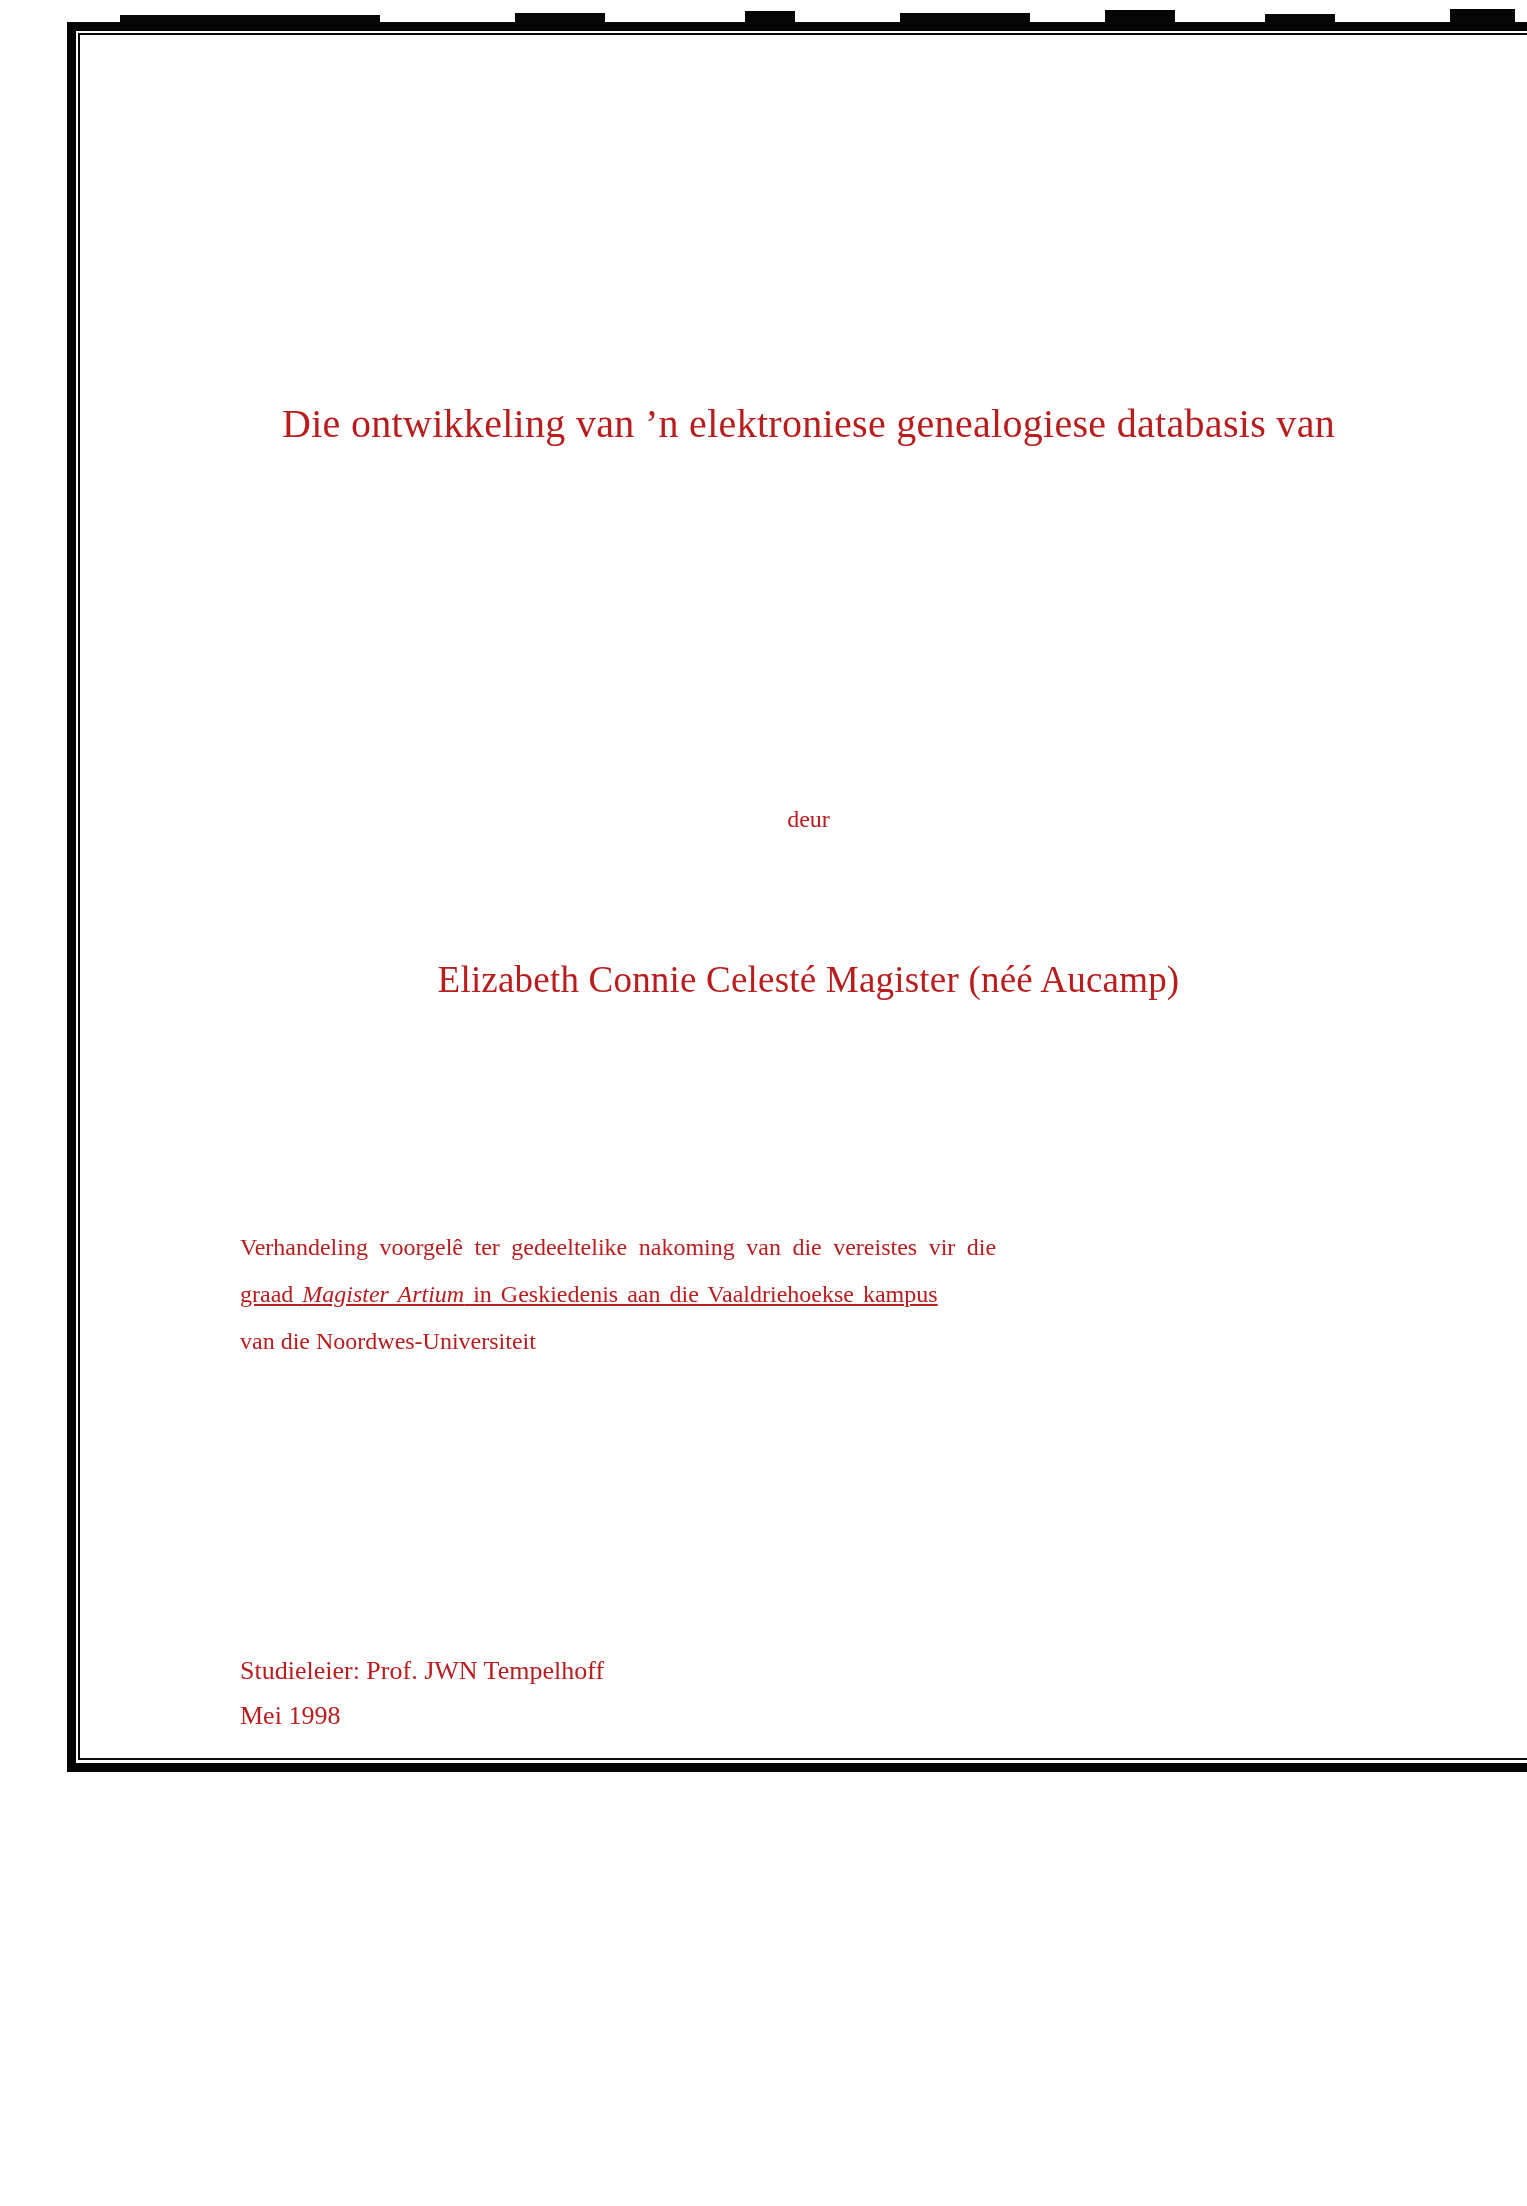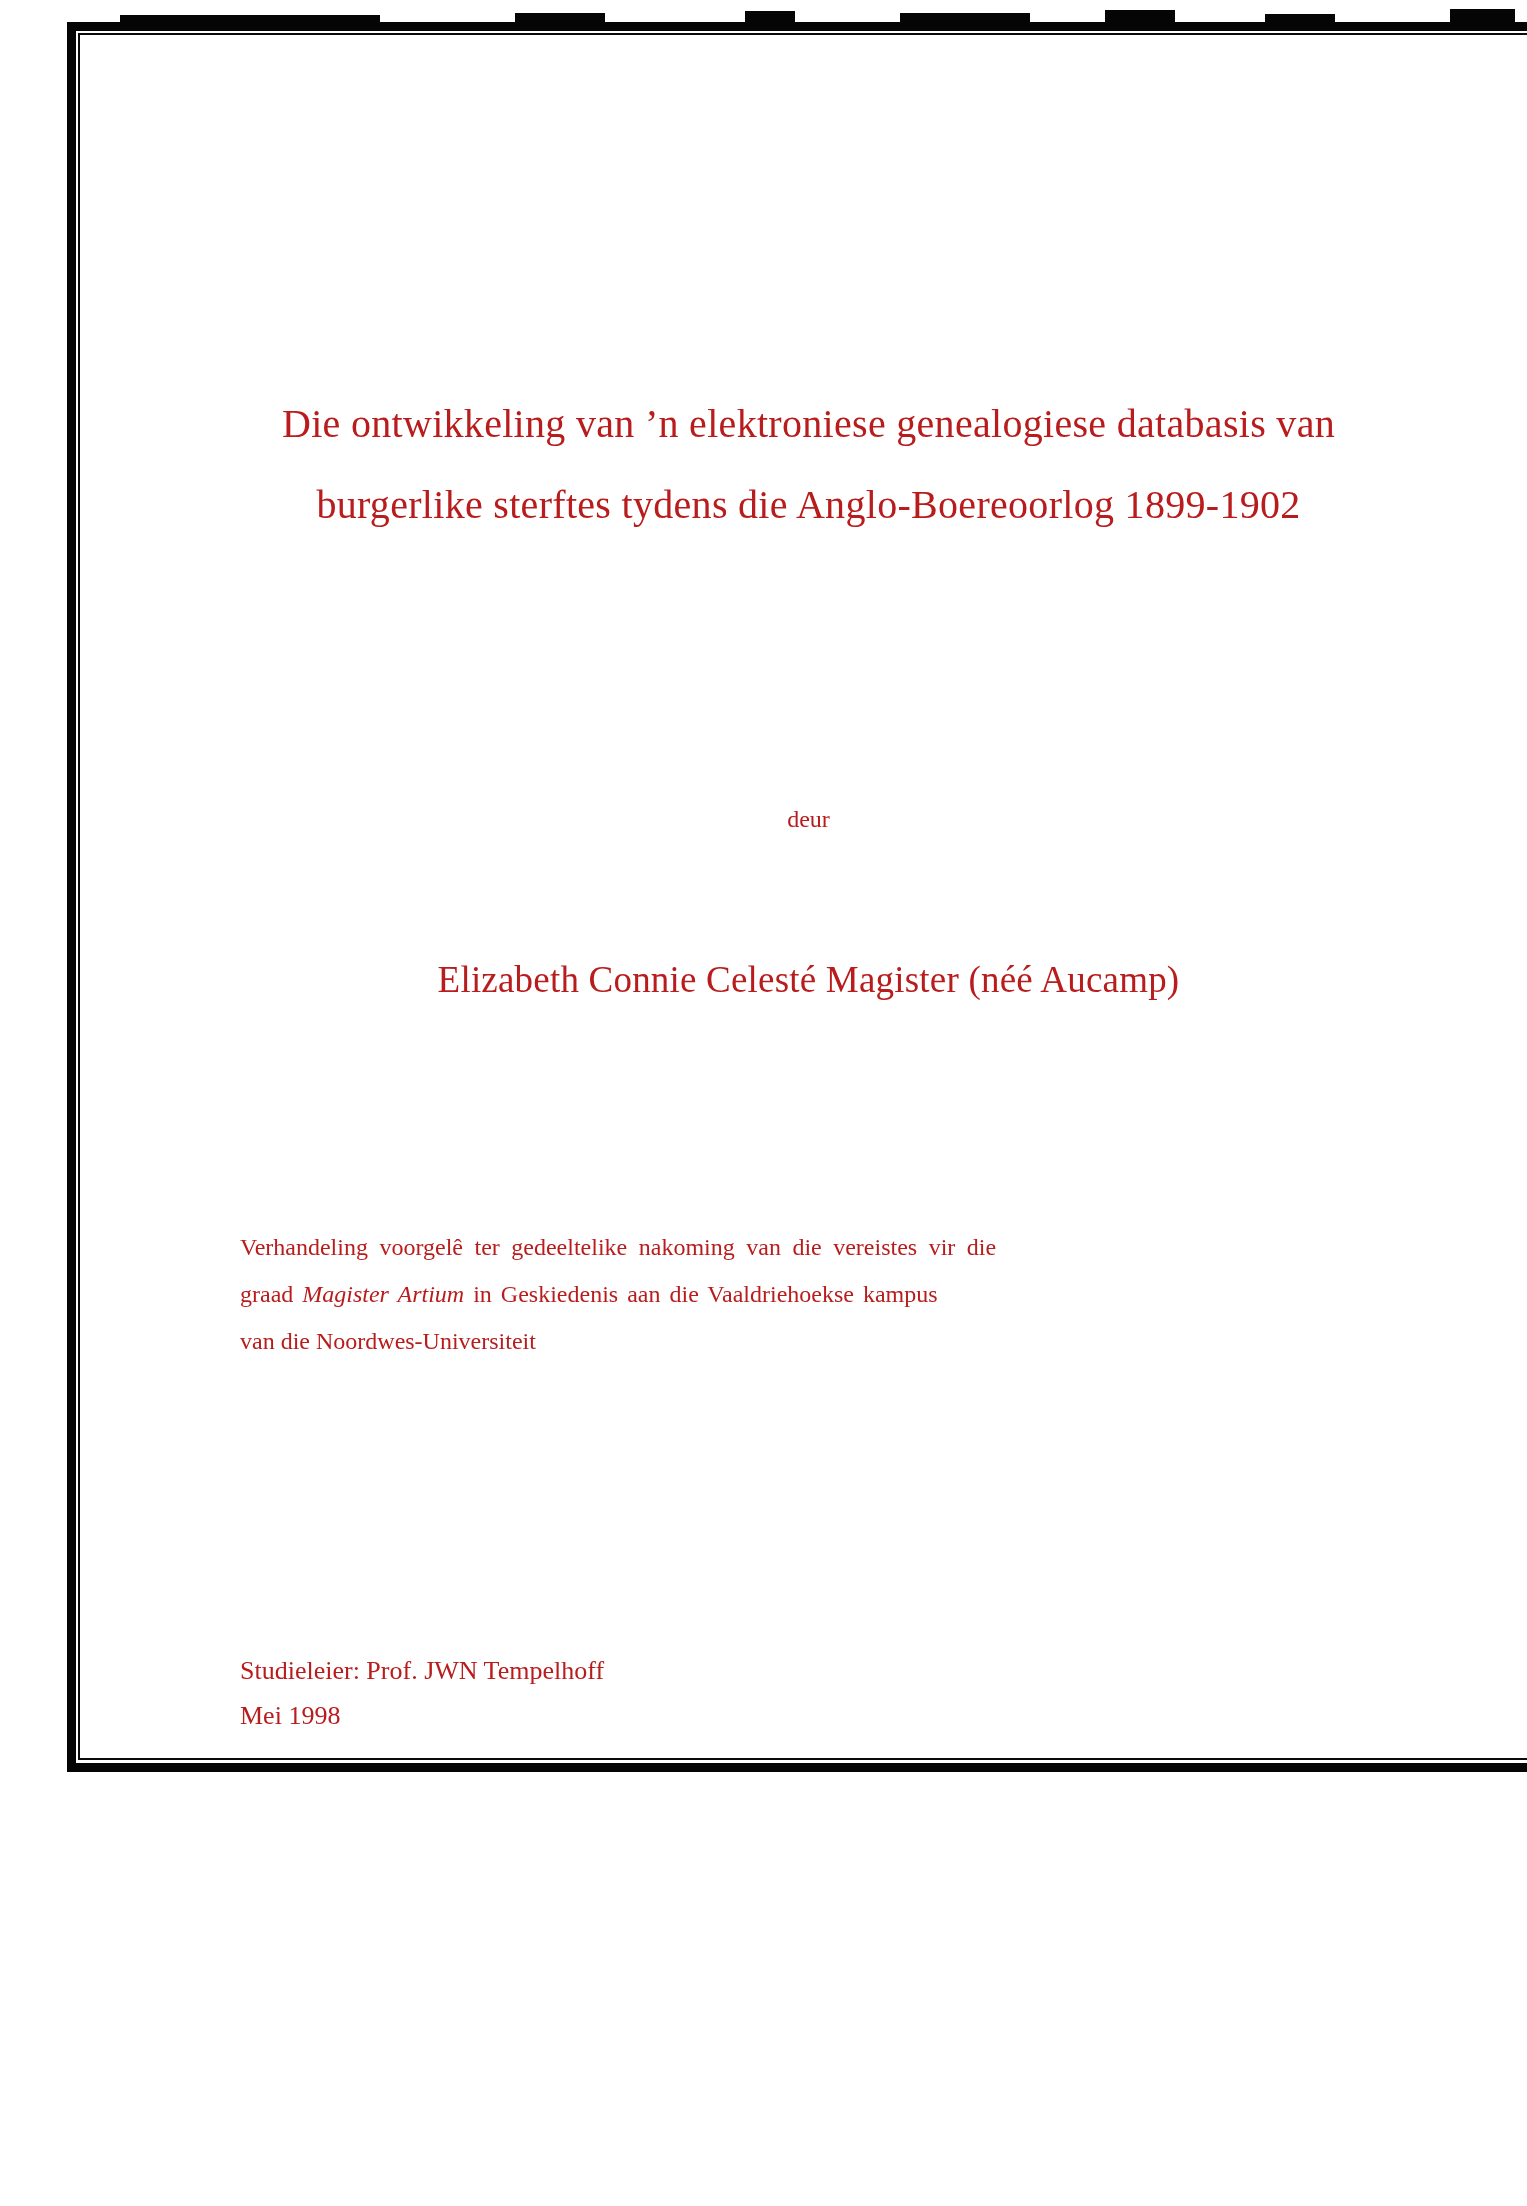--- a/index.html
+++ b/index.html
@@ -75,21 +75,21 @@
     position: absolute;
     left: 195px;
     top: 1224px;
     width: 1142px;
     margin: 0;
     font-size: 24px;
     line-height: 47px;
   }
   .statement .sline { display: block; white-space: nowrap; }
   .statement .l1 { word-spacing: 5.5px; }
-  .statement .l2 { word-spacing: 3px; }
+  .statement .l2 { word-spacing: 3px; text-decoration: underline; }
 
   .supervisor-block {
     position: absolute;
     left: 195px;
     top: 1648px;
     font-size: 26px;
     line-height: 45px;
   }
 
   .logo {
@@ -130,21 +130,20 @@
   <div class="scan-mark m4"></div>
   <div class="scan-mark m5"></div>
   <div class="scan-mark m6"></div>
   <div class="scan-mark m7"></div>
 
   <div class="frame-outer"></div>
   <div class="frame-inner"></div>
 
   <h1 class="title">
     <span class="tline">Die ontwikkeling van ’n elektroniese genealogiese databasis van</span>
-    <span class="tline">burgerlike sterftes tydens die Anglo-Boereoorlog 1899-1902</span>
   </h1>
 
   <div class="byline">deur</div>
 
   <div class="author">Elizabeth Connie Celesté Magister (néé Aucamp)</div>
 
   <p class="statement">
     <span class="sline l1">Verhandeling voorgelê ter gedeeltelike nakoming van die vereistes vir die</span>
     <span class="sline l2"><span>graad </span><i>Magister Artium</i><span> in Geskiedenis aan die Vaaldriehoekse kampus</span></span>
     <span class="sline l3">van die Noordwes-Universiteit</span>

